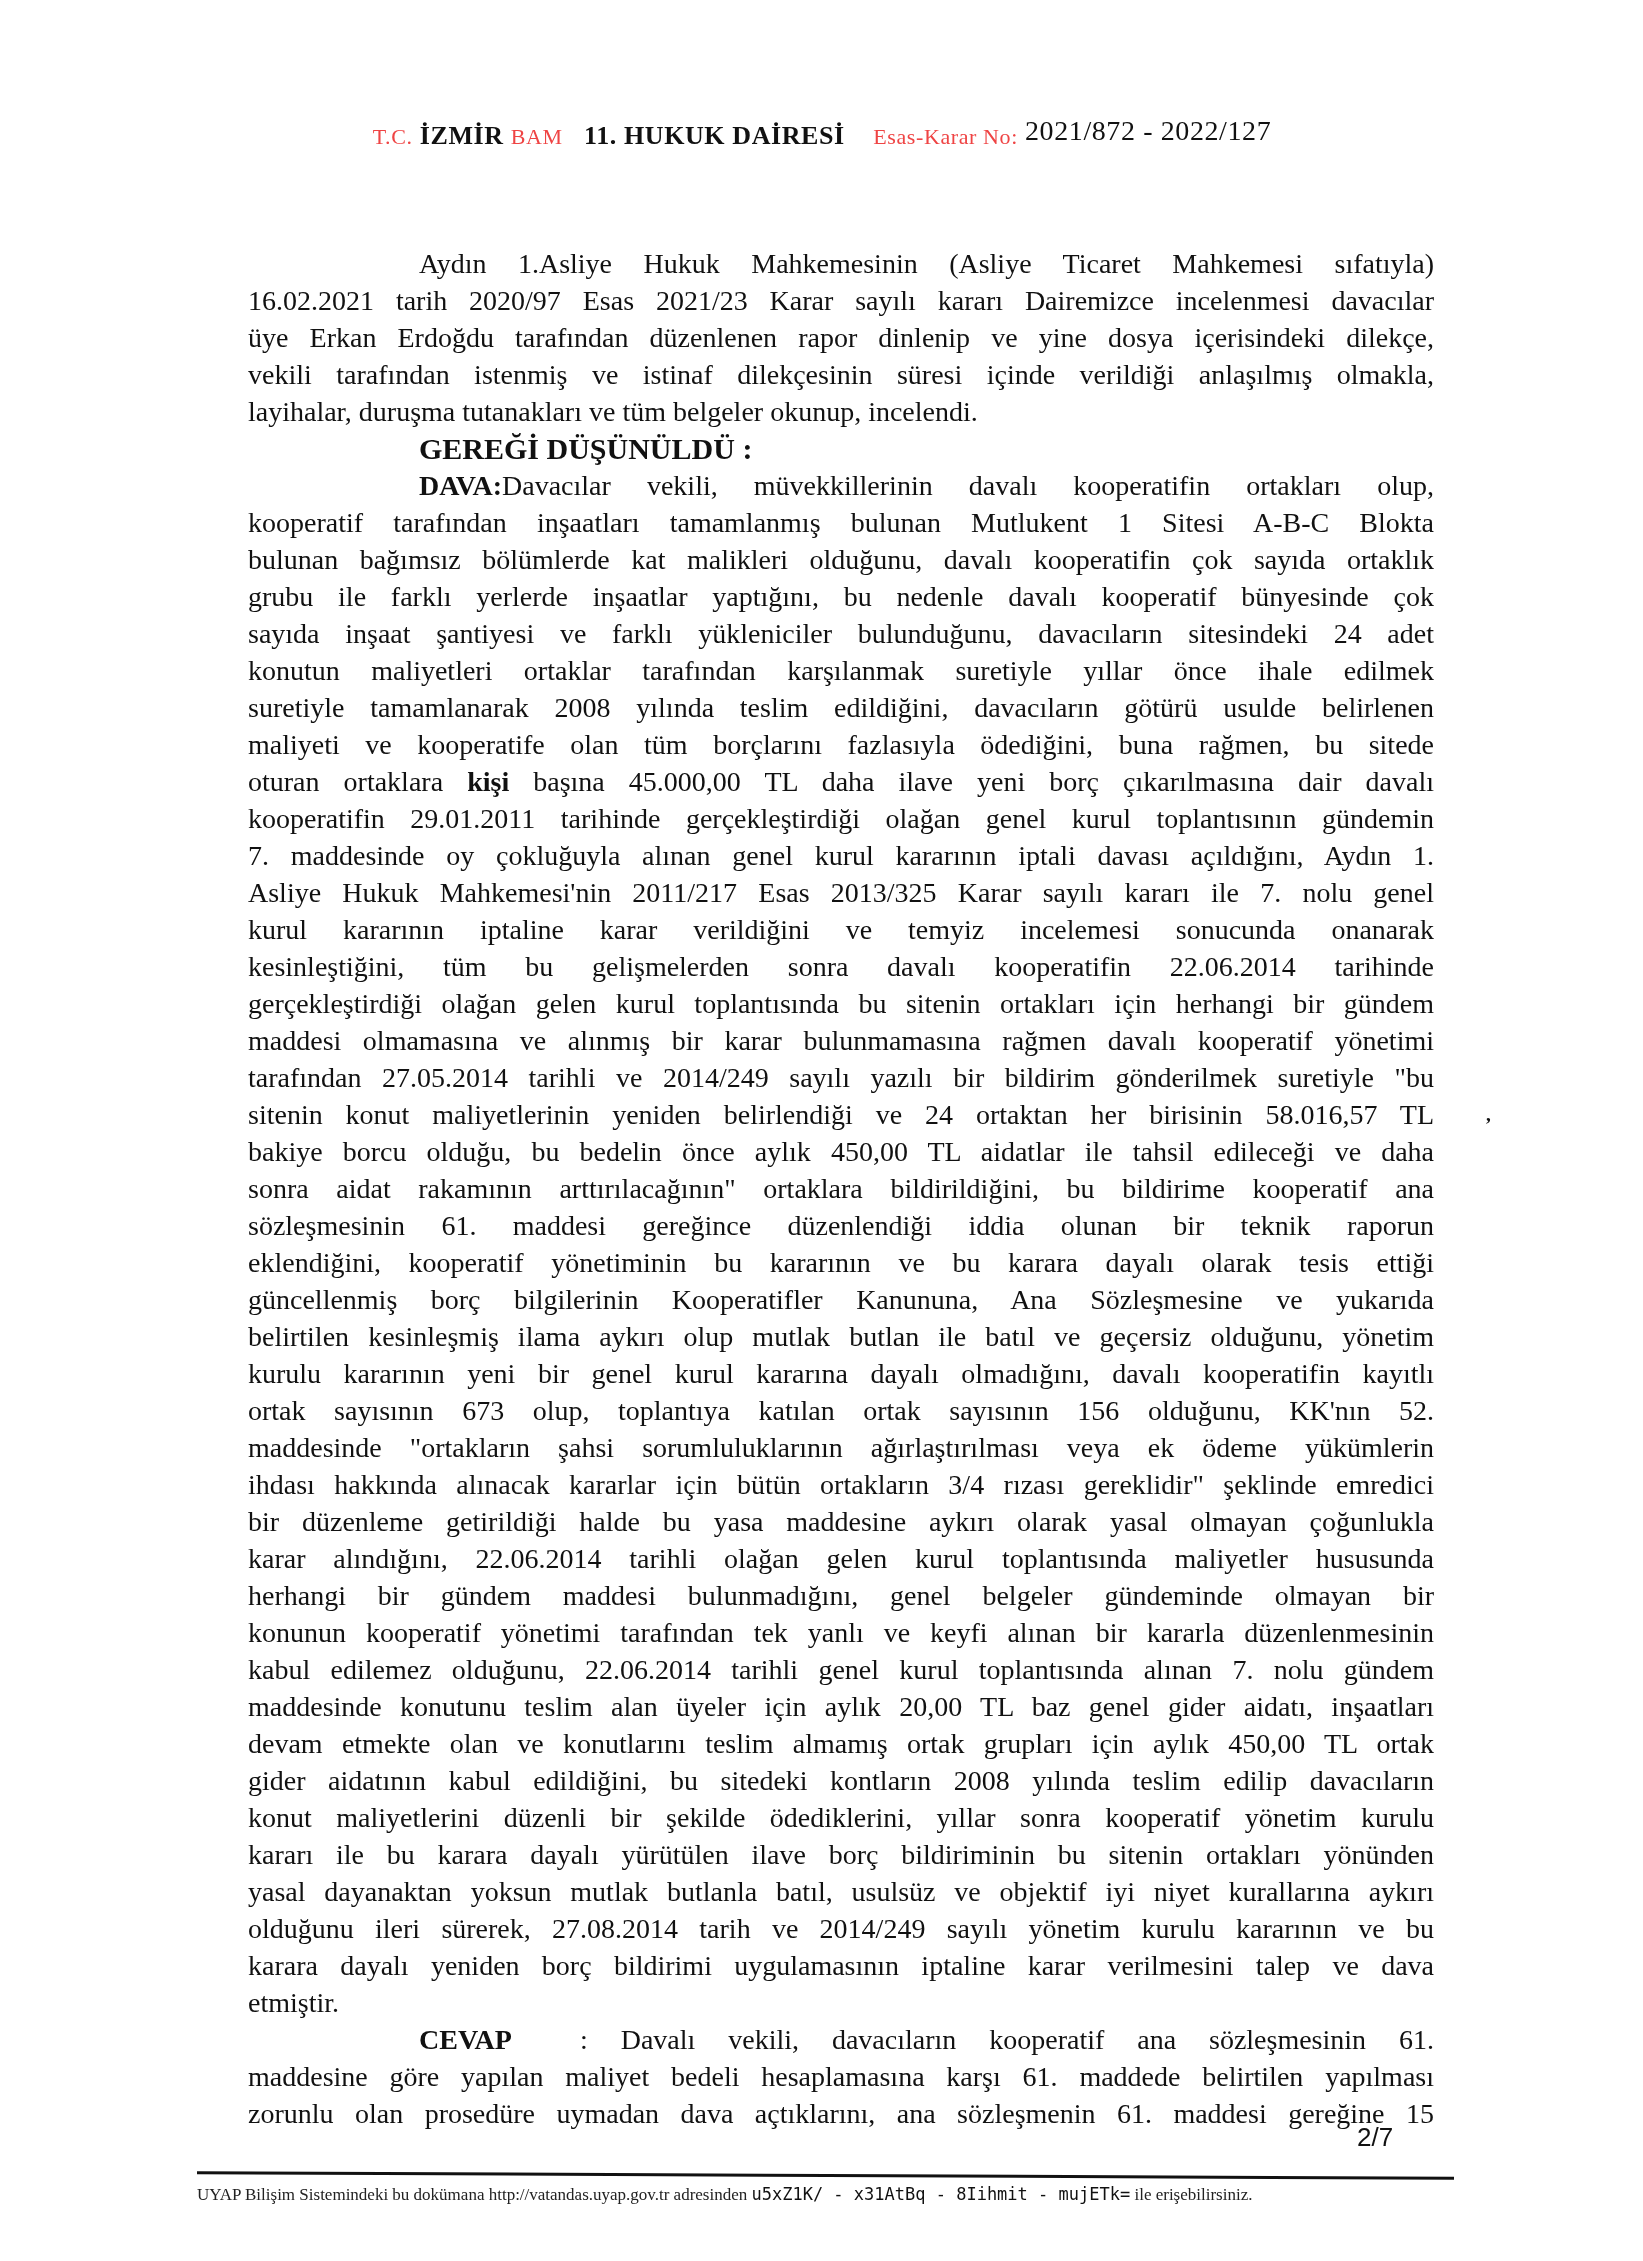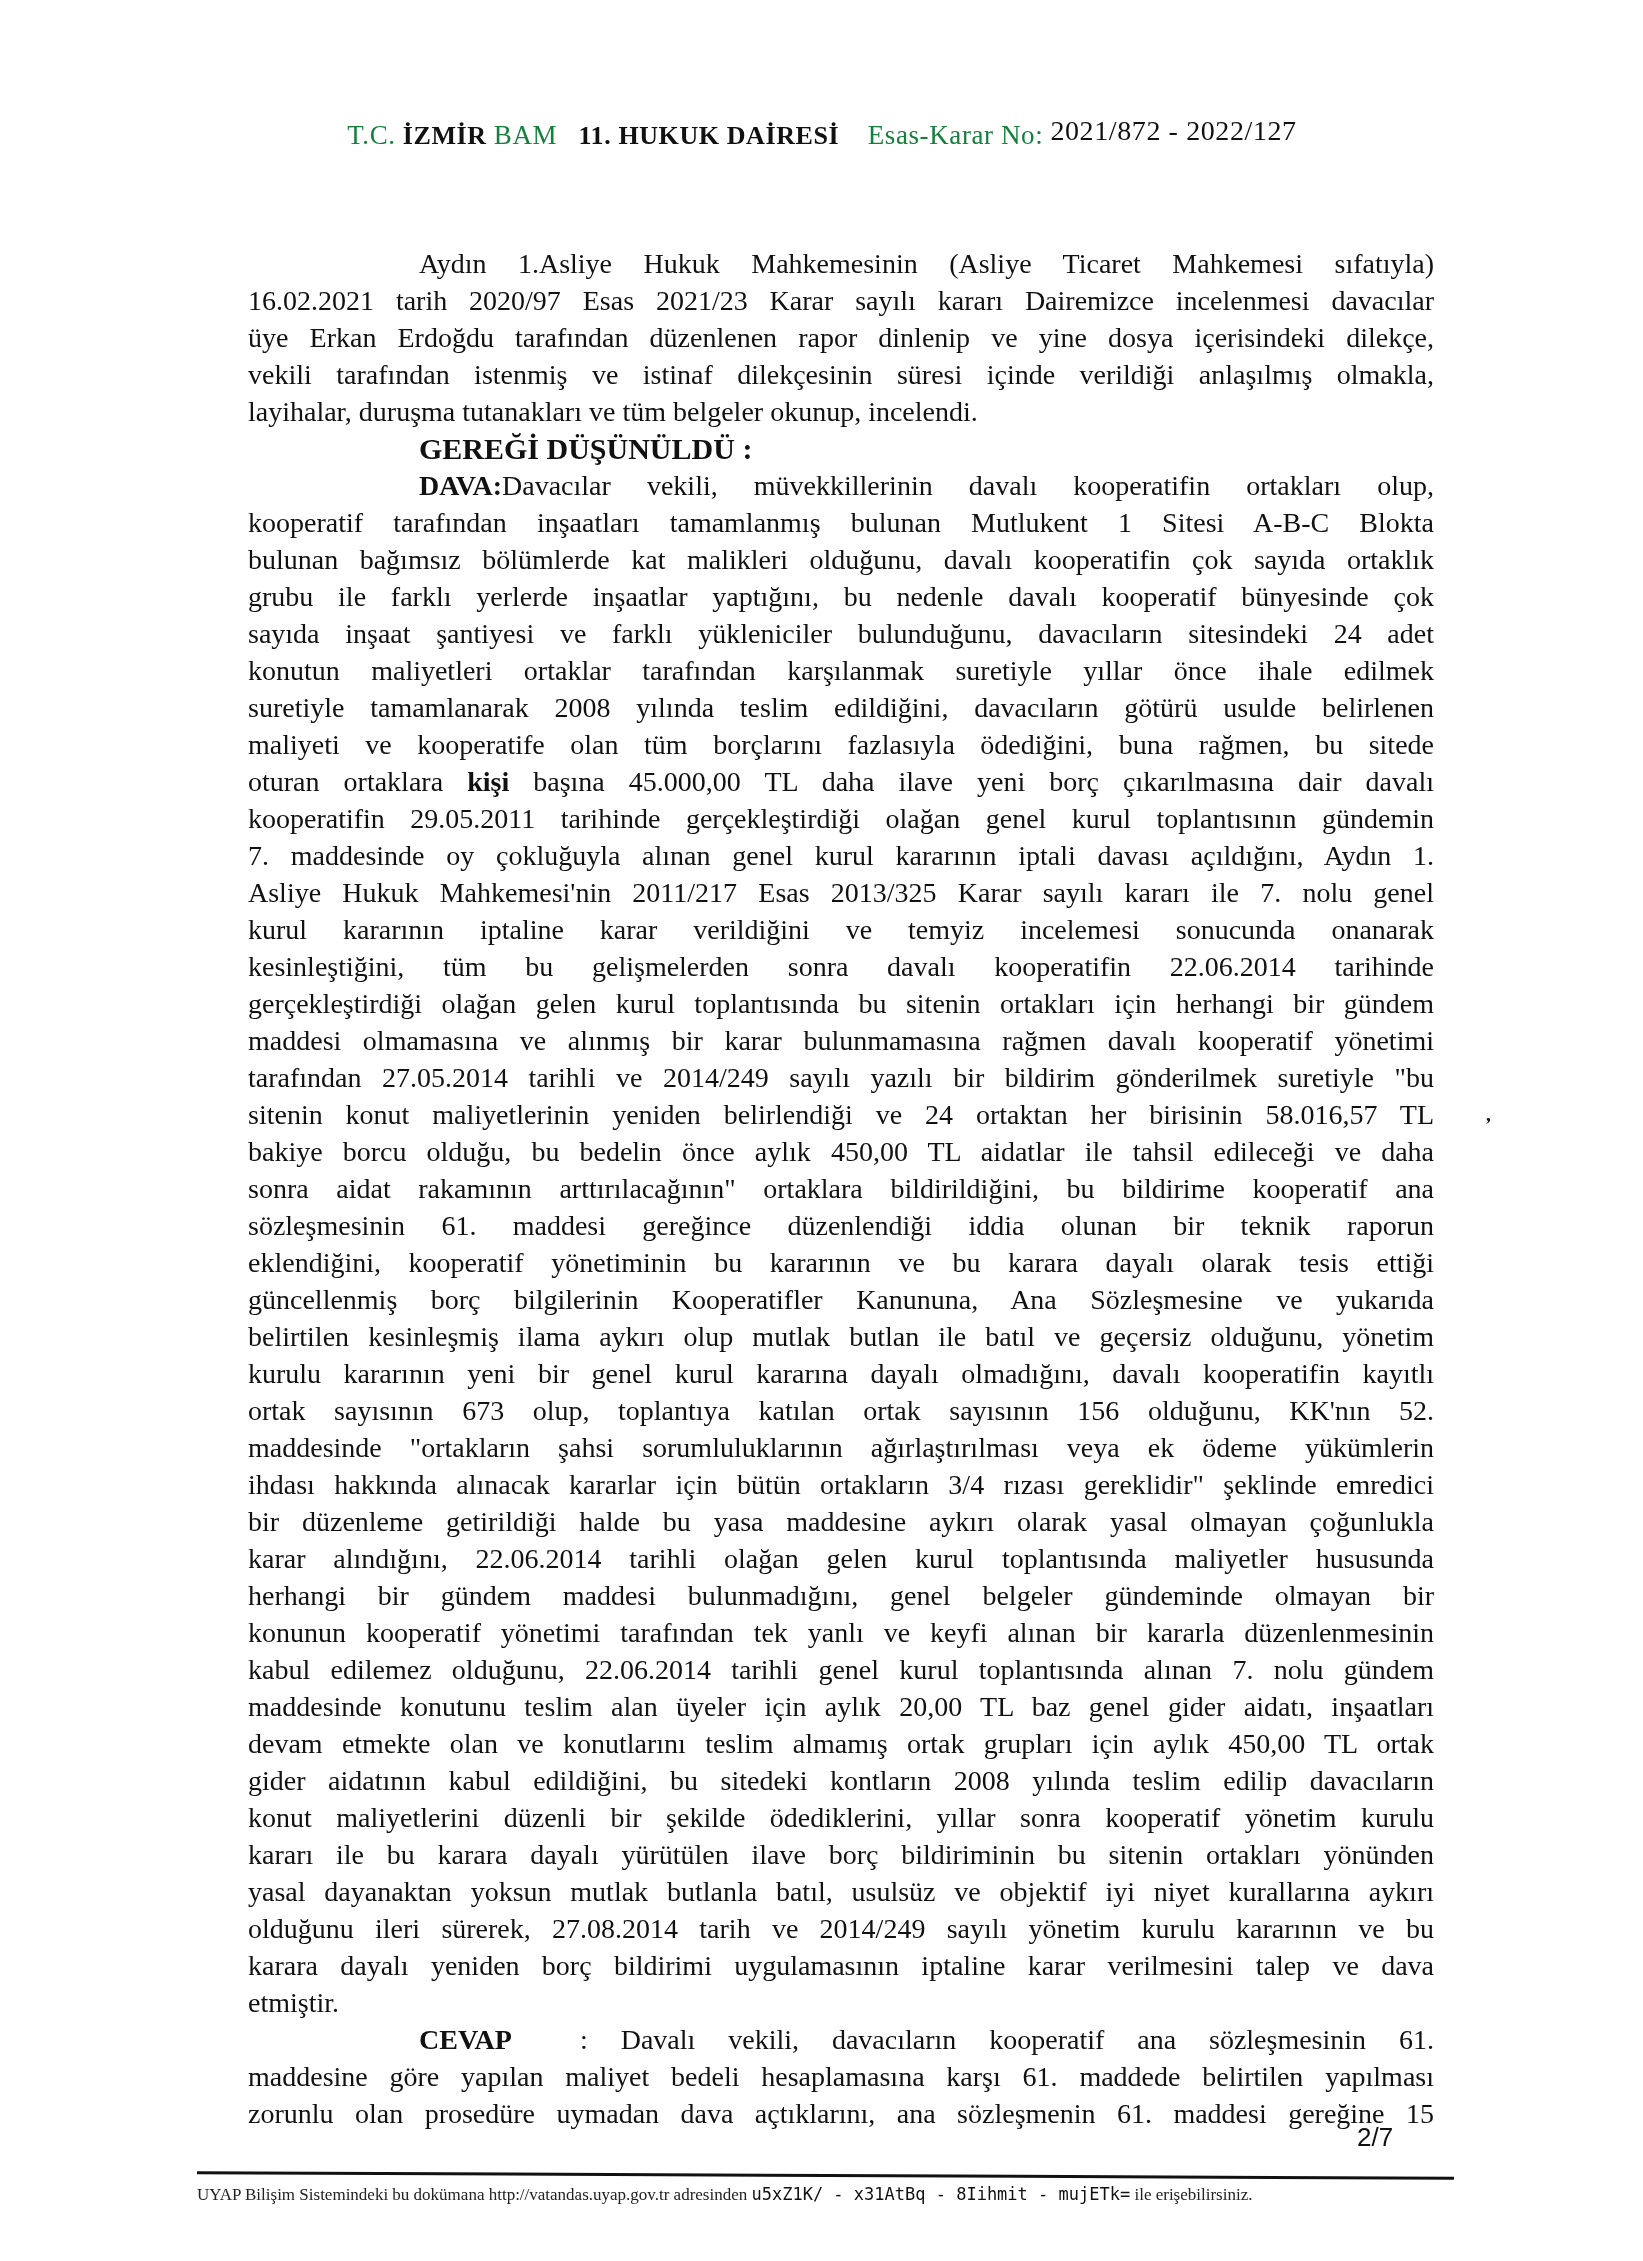--- a/index.html
+++ b/index.html
@@ -1,21 +1,21 @@
 <!DOCTYPE html>
 <html style="font-size:10.3px"><head>
 <meta charset="utf-8">
 <style>
   html, body { margin: 0; padding: 0; background: #ffffff; }
   body { width: 1644px; height: 2261px; position: relative; overflow: hidden;
          font-family: "Liberation Serif", "DejaVu Serif", serif; color: #111; }
   .header { position: absolute; top: 115px; left: 0; width: 1644px; text-align: center;
             font-size: 26px; letter-spacing: 0.6px; }
   .header .b { font-weight: bold; }
-  .header .sm { font-size: 27px; color: #15803d; }
+  .header .sm { font-size: 22px; color: #ef4444; }
   .header .no { font-size: 28px; vertical-align: 3.9px; }
   .content { position: absolute; left: 248px; top: 245px; width: 1186px;
              font-size: 28px; line-height: 37px; text-align: justify; }
   .line { display: block; text-align: justify; text-align-last: justify; white-space: nowrap; }
   .line.last { text-align-last: left; }
   .indent { padding-left: 171px; }
   .heading { font-weight: bold; font-size: 30px; padding-left: 171px; display: block; }
   .bold { font-weight: bold; }
   .cevap-label { font-weight: bold; display: inline-block; width: 161px; }
   .page-num { position: absolute; top: 2122px; left: 1357px; font-family: "Liberation Sans", sans-serif;
@@ -55,21 +55,21 @@
     <span class="line indent"><span class="bold">DAVA:</span><span>Davacılar vekili, müvekkillerinin davalı kooperatifin ortakları olup,</span></span>
     <span class="line">kooperatif tarafından inşaatları tamamlanmış bulunan Mutlukent 1 Sitesi A-B-C Blokta</span>
     <span class="line">bulunan bağımsız bölümlerde kat malikleri olduğunu, davalı kooperatifin çok sayıda ortaklık</span>
     <span class="line">grubu ile farklı yerlerde inşaatlar yaptığını, bu nedenle davalı kooperatif bünyesinde çok</span>
     <span class="line">sayıda inşaat şantiyesi ve farklı yükleniciler bulunduğunu, davacıların sitesindeki 24 adet</span>
     <span class="line">konutun maliyetleri ortaklar tarafından karşılanmak suretiyle yıllar önce ihale edilmek</span>
     <span class="line">suretiyle tamamlanarak 2008 yılında teslim edildiğini, davacıların götürü usulde belirlenen</span>
     <span class="line">maliyeti ve kooperatife olan tüm borçlarını fazlasıyla ödediğini, buna rağmen, bu sitede</span>
     <span class="line"><span>oturan ortaklara </span><span class="bold">kişi</span><span> başına 45.000,00 TL daha ilave yeni borç çıkarılmasına dair davalı</span></span>
     <div id="dava-lines-b">
-        <span class="line">kooperatifin 29.05.2011 tarihinde gerçekleştirdiği olağan genel kurul toplantısının gündemin</span>
+        <span class="line">kooperatifin 29.01.2011 tarihinde gerçekleştirdiği olağan genel kurul toplantısının gündemin</span>
         <span class="line">7. maddesinde oy çokluğuyla alınan genel kurul kararının iptali davası açıldığını, Aydın 1.</span>
         <span class="line">Asliye Hukuk Mahkemesi'nin 2011/217 Esas 2013/325 Karar sayılı kararı ile 7. nolu genel</span>
         <span class="line">kurul kararının iptaline karar verildiğini ve temyiz incelemesi sonucunda onanarak</span>
         <span class="line">kesinleştiğini, tüm bu gelişmelerden sonra davalı kooperatifin 22.06.2014 tarihinde</span>
         <span class="line">gerçekleştirdiği olağan gelen kurul toplantısında bu sitenin ortakları için herhangi bir gündem</span>
         <span class="line">maddesi olmamasına ve alınmış bir karar bulunmamasına rağmen davalı kooperatif yönetimi</span>
         <span class="line">tarafından 27.05.2014 tarihli ve 2014/249 sayılı yazılı bir bildirim gönderilmek suretiyle "bu</span>
         <span class="line">sitenin konut maliyetlerinin yeniden belirlendiği ve 24 ortaktan her birisinin 58.016,57 TL</span>
         <span class="line">bakiye borcu olduğu, bu bedelin önce aylık 450,00 TL aidatlar ile tahsil edileceği ve daha</span>
         <span class="line">sonra aidat rakamının arttırılacağının" ortaklara bildirildiğini, bu bildirime kooperatif ana</span>

